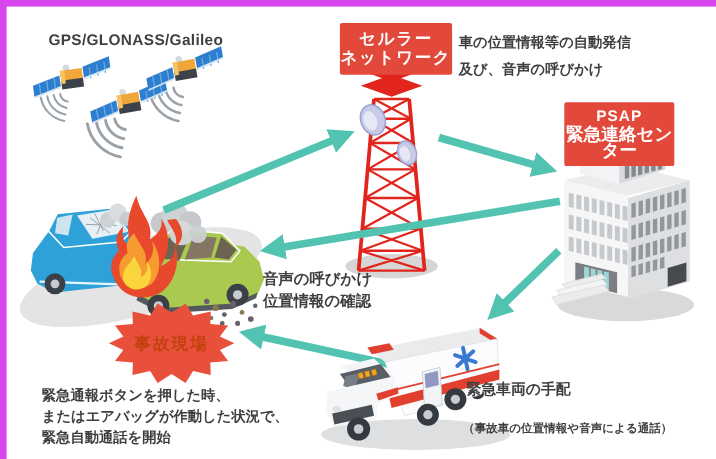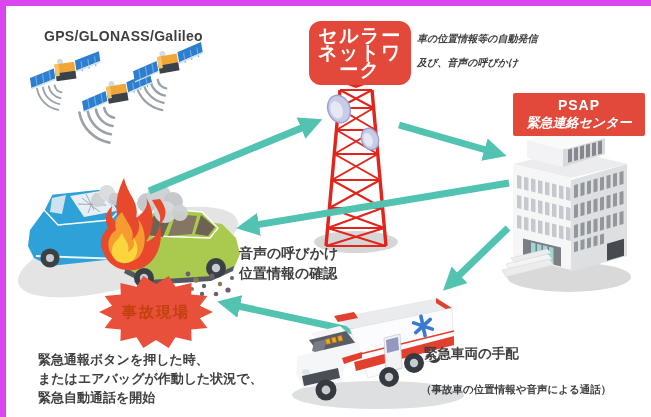--- a/index.html
+++ b/index.html
@@ -8,25 +8,25 @@
     border:6px solid #d946ef;overflow:hidden;
     font-family:"Liberation Sans","DejaVu Sans",sans-serif;
   }
   .art{position:absolute;left:0;top:0;}
   .txt{position:absolute;color:#3f3f3f;font-weight:bold;white-space:nowrap;}
   #gps-label{left:38px;top:22px;font-size:14px;letter-spacing:.3px;}
   .red-label{
     position:absolute;background:#e2493a;color:#fff;text-align:center;
     font-weight:bold;border-radius:2px;
   }
-  #cellular-label{left:303px;top:15px;width:102px;padding:6px 0 7px;font-size:19px;line-height:17px;letter-spacing:1.5px;border-radius:12px;}
-  #psap-label{left:507px;top:87px;width:132px;padding:5px 0 6px;line-height:15px;}
+  #cellular-label{left:303px;top:15px;width:102px;padding:6px 0 7px;font-size:15px;line-height:17px;letter-spacing:1.5px;}
+  #psap-label{left:507px;top:87px;width:100px;padding:5px 0 6px;line-height:15px;}
   #psap-label .l1{font-size:14px;letter-spacing:1px;}
-  #psap-label .l2{font-size:13px;margin-top:2px;font-style:italic;}
-  #cellular-note{left:411px;top:21px;font-size:10px;line-height:24px;font-style:italic;}
+  #psap-label .l2{font-size:16px;margin-top:2px;}
+  #cellular-note{left:411px;top:21px;font-size:13px;line-height:24px;}
   #voice-note{left:233px;top:237px;font-size:14px;line-height:20px;}
   #accident-note{left:32px;top:344px;font-size:13px;line-height:19px;}
   #starburst-label{left:93px;top:297px;width:114px;text-align:center;color:#c2410c;font-size:15px;letter-spacing:2px;font-weight:bold;position:absolute;}
   #dispatch-title{left:418px;top:339px;font-size:13.5px;}
   #dispatch-sub{left:415px;top:377px;font-size:10.5px;font-weight:bold;}
 </style>
 </head>
 <body>
 
 <div class="canvas">

